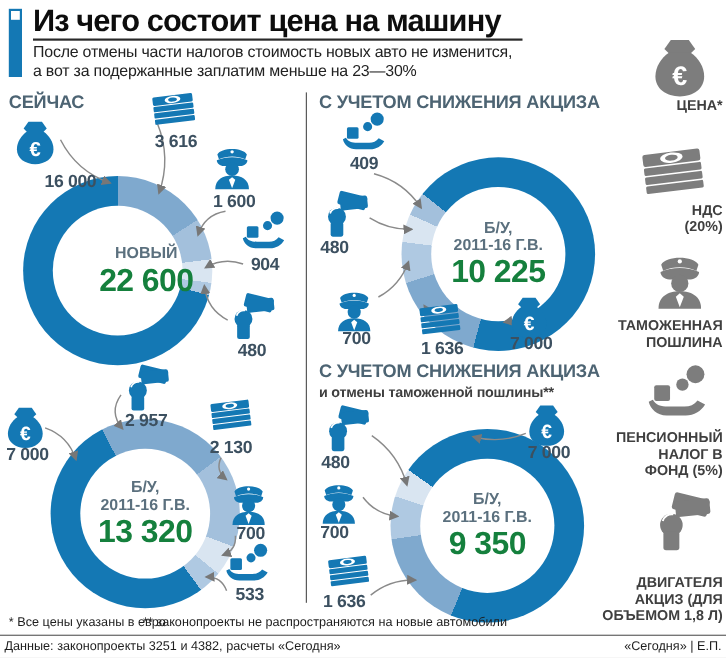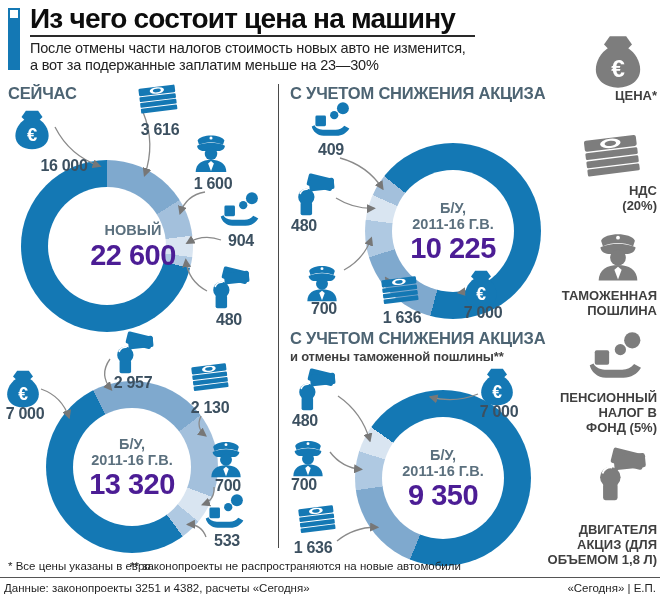--- a/index.html
+++ b/index.html
@@ -10,21 +10,21 @@
   .page-title{position:absolute;left:30px;top:3px;font-size:28px;font-weight:bold;letter-spacing:-0.8px;color:#0d0d0d;white-space:nowrap;}
   .title-rule{position:absolute;left:30px;top:35px;width:445px;height:2px;background:#2a2a2a;}
   .subtitle{position:absolute;left:30px;font-size:14.5px;color:#222222;letter-spacing:-0.2px;white-space:nowrap;}
   .divider-v{position:absolute;left:278px;top:84px;width:1px;height:464px;background:#4a4a4a;}
   .sec-h{position:absolute;font-size:16.5px;font-weight:bold;color:#4d6473;letter-spacing:-0.2px;white-space:nowrap;}
   .sec-sub{position:absolute;font-size:13px;font-weight:bold;color:#3f3f3f;letter-spacing:-0.2px;white-space:nowrap;}
   .donut{position:absolute;border-radius:50%;}
   .hole{position:absolute;border-radius:50%;background:#ffffff;}
   .center{position:absolute;transform:translate(-50%,-50%);text-align:center;white-space:nowrap;}
   .center .cl{font-size:14.5px;font-weight:bold;color:#5b707e;line-height:15.5px;}
-  .center .cv{font-size:29px;font-weight:bold;color:#4c1d95;letter-spacing:-0.5px;line-height:31px;margin-top:1px;}
+  .center .cv{font-size:29px;font-weight:bold;color:#15803d;letter-spacing:-0.5px;line-height:31px;margin-top:1px;}
   .num{position:absolute;transform:translate(-50%,-50%);font-size:16px;font-weight:bold;color:#3c5060;letter-spacing:-0.3px;white-space:nowrap;}
   .cicon{position:absolute;color:#1478b4;}
   .leg-icon{position:absolute;color:#7d7d7d;}
   .leg-label{position:absolute;width:150px;text-align:right;font-size:13px;font-weight:600;color:#3f3f3f;line-height:15px;}
   #leaders{position:absolute;left:0;top:0;pointer-events:none;z-index:6;}
   #charts .cicon,#charts .num{z-index:7;}
   .footnote{position:absolute;top:560px;font-size:11.5px;color:#1e1e1e;white-space:nowrap;}
   .footer-rule{position:absolute;left:0px;top:577px;width:660px;height:1px;background:#555555;}
   .footer-src{position:absolute;left:4px;top:582px;font-size:11.5px;color:#1e1e1e;}
   .footer-credit{position:absolute;right:4px;top:582px;font-size:11.5px;color:#1e1e1e;text-align:right;}

